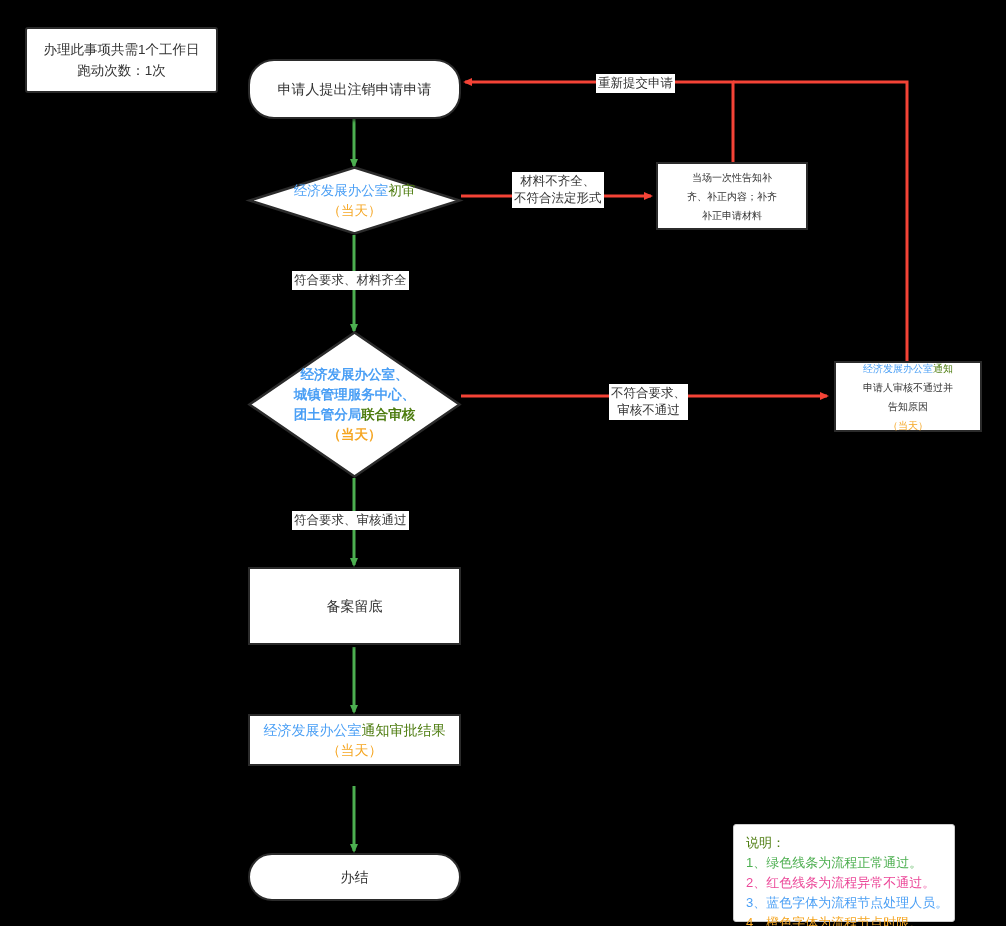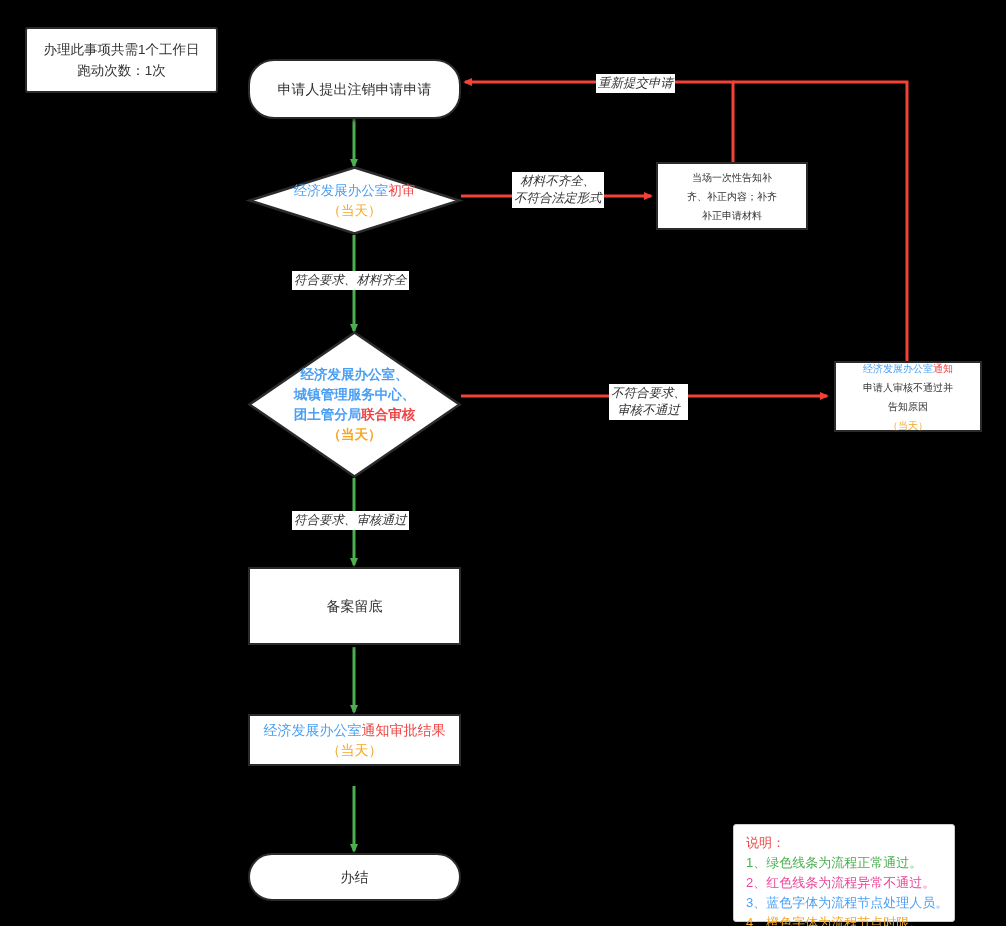--- a/index.html
+++ b/index.html
@@ -75,32 +75,31 @@
     text-align: center;
     font-size: 13.5px;
     line-height: 20px;
     color: #333333;
     pointer-events: none;
   }
   .blue { color: #4a9ff5; }
   .orange { color: #f5a623; }
   .green-t { color: #4caf50; }
   .red-t { color: #ec4899; }
-  .dark-t { color: #ef4444; }
+  .dark-t { color: #4d7c0f; }
   .edge-label {
     position: absolute;
     background: #ffffff;
     color: #333333;
     font-size: 12.5px;
     line-height: 17px;
     text-align: center;
     padding: 1px 2px;
     white-space: nowrap;
     box-sizing: border-box;
-    font-style: italic;
   }
   .legend {
     position: absolute;
     background: #ffffff;
     border: 1px solid #cccccc;
     border-radius: 3px;
     box-shadow: 2px 2px 3px rgba(0,0,0,0.5);
     padding: 8px 10px 8px 12px;
     font-size: 13px;
     line-height: 20px;

